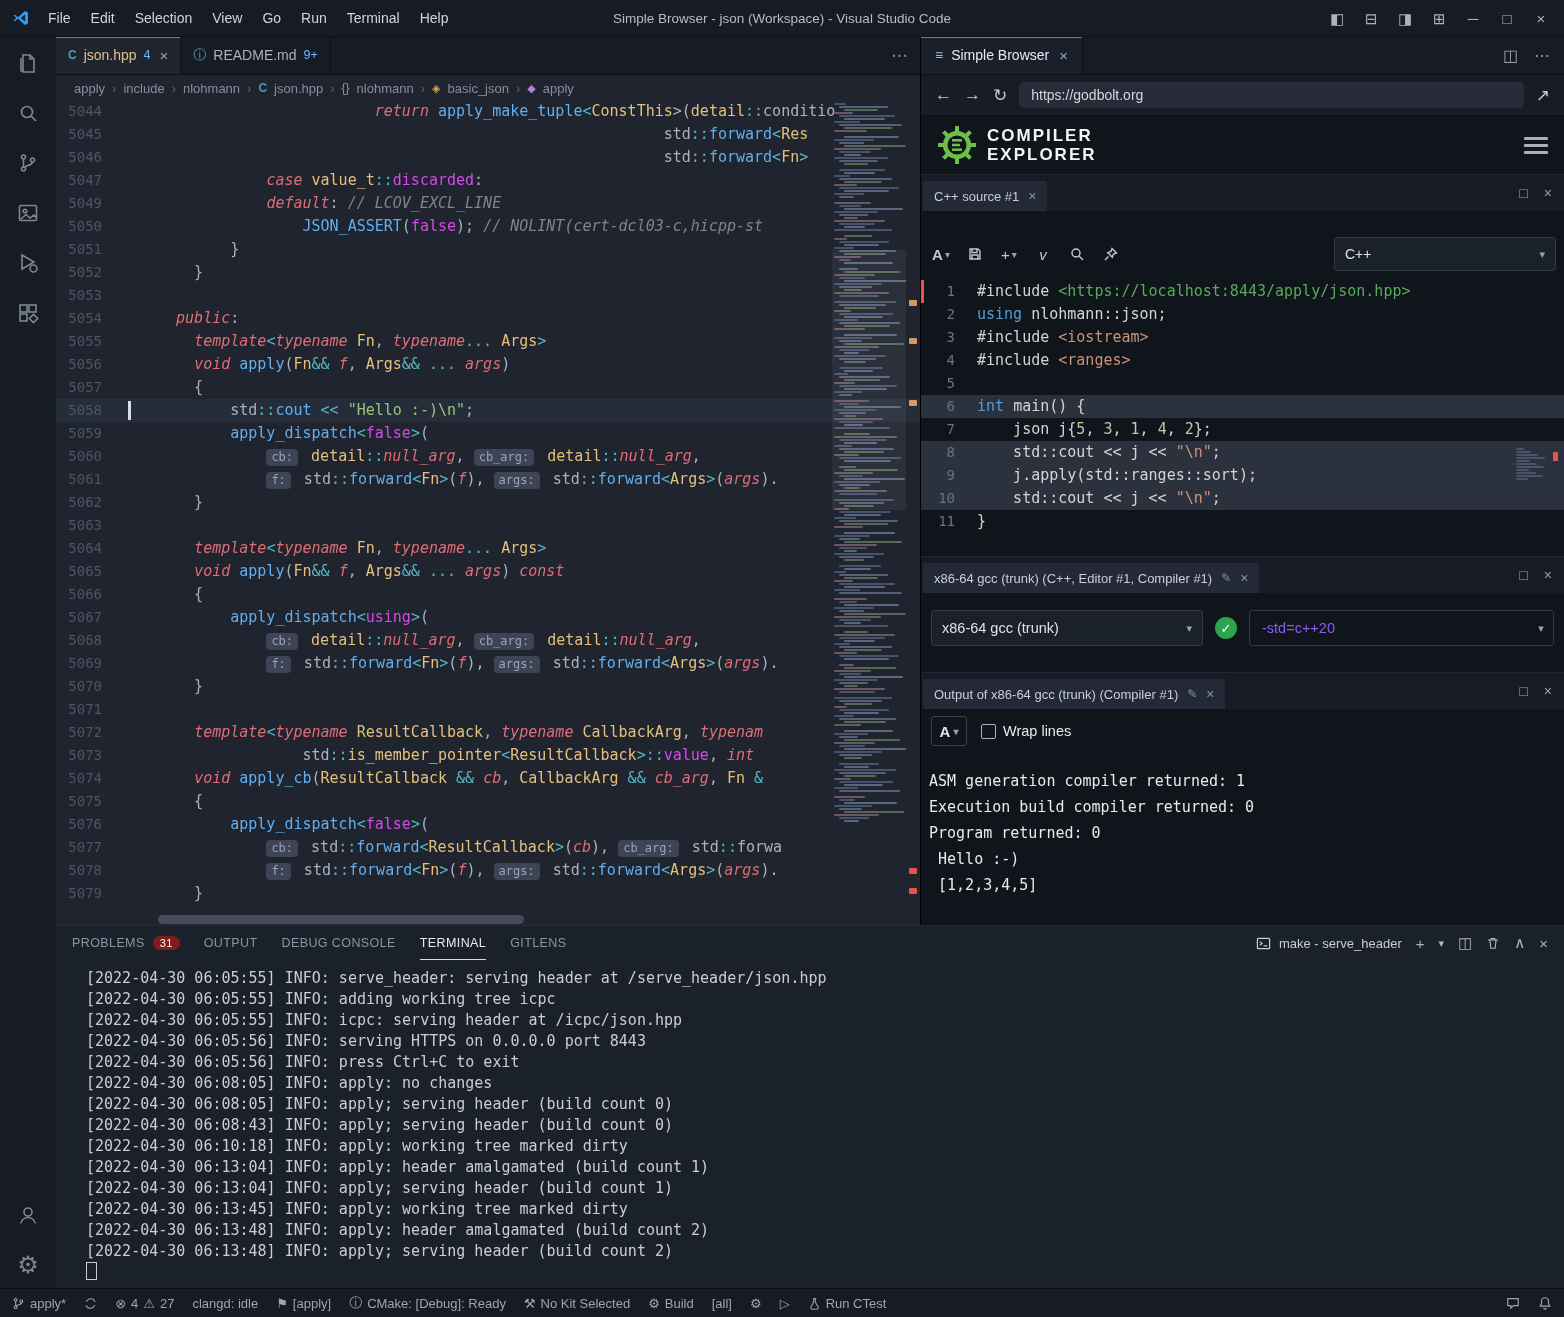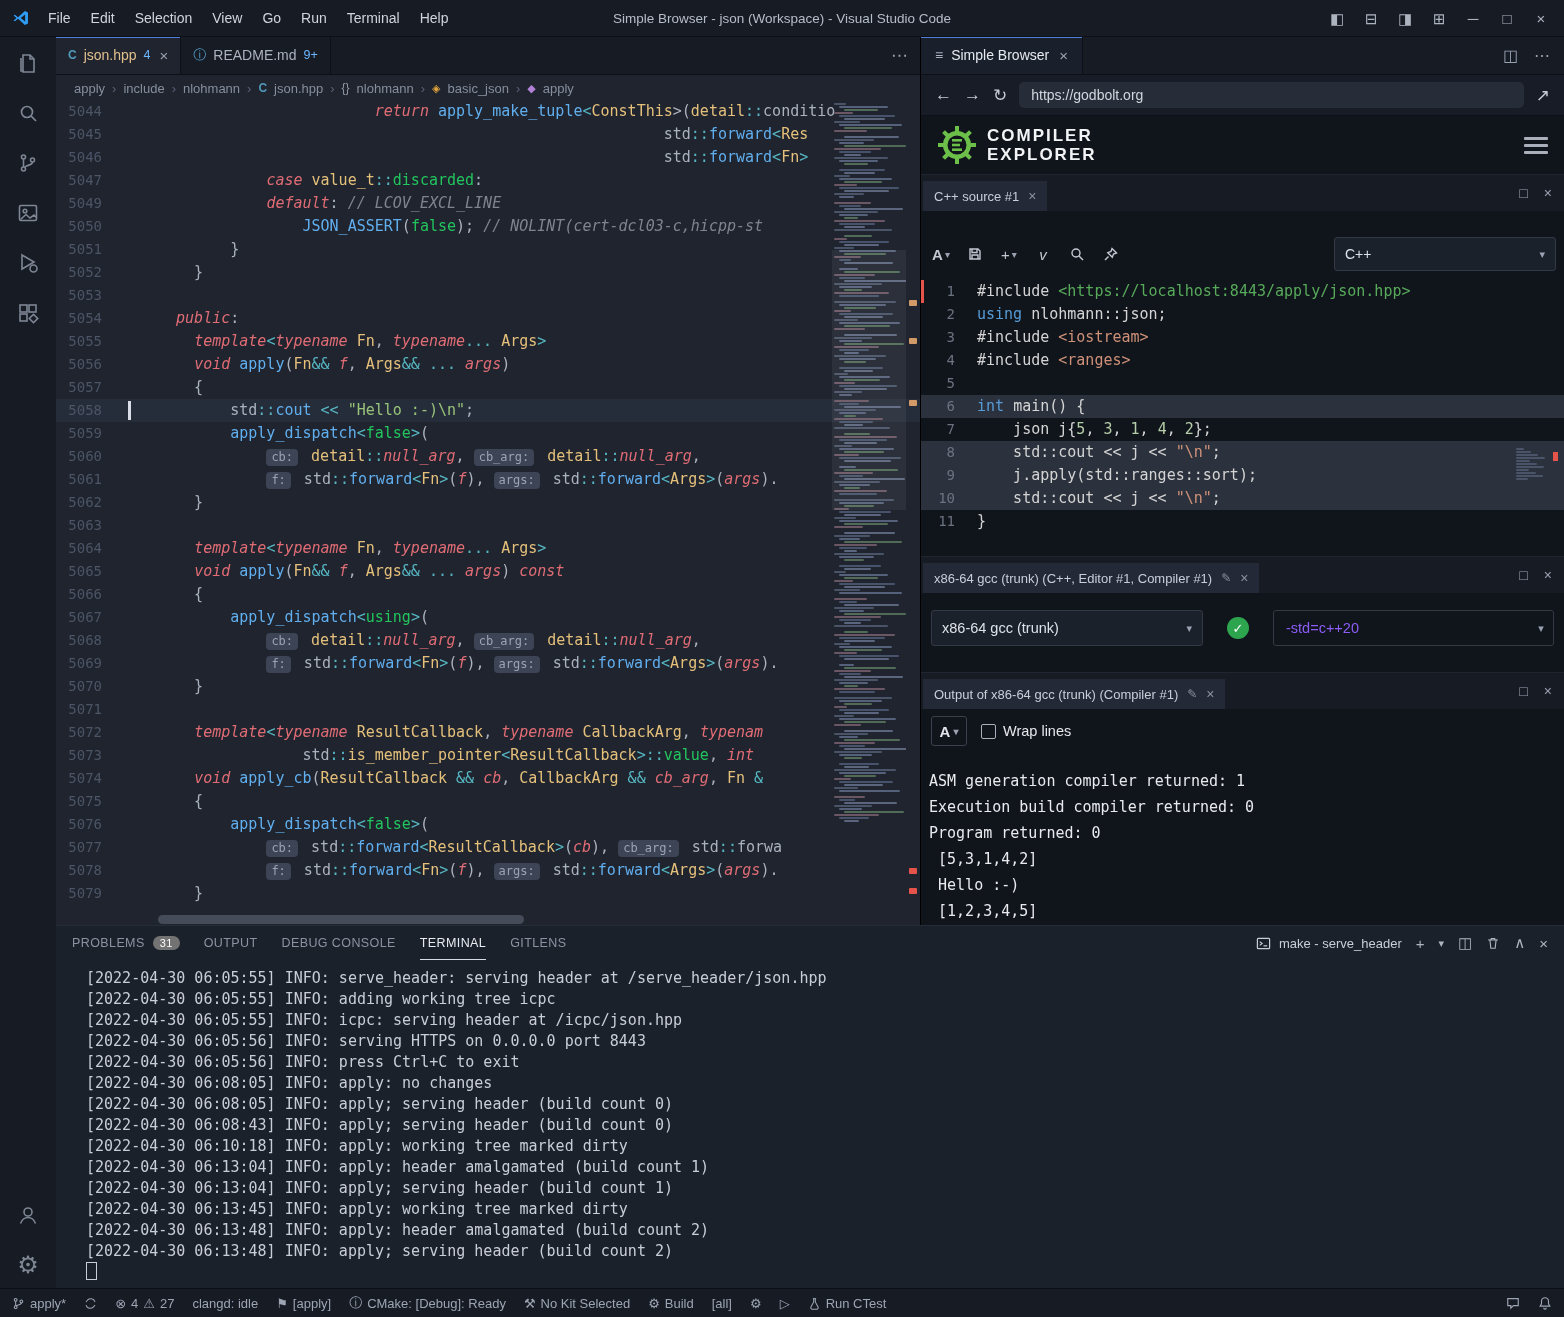--- a/index.html
+++ b/index.html
@@ -46,21 +46,21 @@
 
   .code-area{position:absolute;top:64px;left:0;right:0;bottom:0;overflow:hidden;
              font-family:"DejaVu Sans Mono",monospace;font-size:15px;}
   .crow{height:23px;line-height:23px;white-space:pre;position:relative}
   #edlines .ln{display:inline-block;width:46px;text-align:right;color:#4c5566;margin-right:56px;font-size:14px}
   .crow.cur{background:#262d3a}
   .crow.cur .ln{color:#cfd5e1}
   .gmark{position:absolute;left:72px;top:2px;bottom:2px;width:3px;background:#d8dde8}
 
   .tk-d{color:#abb2bf}.tk-k{color:#e06c75;font-style:italic}.tk-f{color:#61afef}
-  .tk-t{color:#e5c07b}.tk-s{color:#98c379}.tk-n{color:#22c55e}.tk-o{color:#56b6c2}
+  .tk-t{color:#e5c07b}.tk-s{color:#98c379}.tk-n{color:#d946ef}.tk-o{color:#56b6c2}
   .tk-c{color:#7f848e;font-style:italic}.tk-p{color:#e06c75;font-style:italic}
   .tk-h{background:#3d4456;color:#9ba3b5;font-size:12px;border-radius:4px;padding:0 5px;margin-right:4px;
         font-style:normal;display:inline-block;line-height:17px;font-family:"DejaVu Sans Mono",monospace}
 
   .minimap{position:absolute;top:0;right:14px;width:74px;bottom:14px;padding-top:3px;overflow:hidden}
   .mm-bar{height:2px;margin-bottom:1px;border-radius:1px}
   .mm-slider{position:absolute;left:0;right:0;top:150px;height:260px;background:rgba(255,255,255,.06)}
   .oruler{position:absolute;top:0;right:0;width:14px;bottom:0}
   .omark{position:absolute;left:3px;width:8px;height:6px;border-radius:1px}
   .hscroll{position:absolute;left:102px;bottom:1px;width:366px;height:9px;background:rgba(140,150,170,.35);border-radius:5px}
@@ -99,40 +99,40 @@
   #celines .ln{display:inline-block;width:34px;text-align:right;color:#6b7381;margin-right:22px;font-size:14px}
   #celines .crow.hl{background:#2c323d}
   .errbar{position:absolute;left:0;top:0;bottom:0;width:3px;background:#e5534b}
   .tk2-D{color:#d4d4d4}.tk2-K{color:#569cd6}.tk2-S{color:#ce9178}.tk2-N{color:#b5cea8}
   .tk2-L{color:#57ab5a;}
   .ce-mini{position:absolute;top:168px;right:6px;width:42px;height:120px}
   .ce-mini .mm-bar{height:2px;margin-bottom:1px}
   .ce-redmark{position:absolute;right:0;top:4px;width:5px;height:9px;background:#e5534b}
 
   .comp-head{top:440px}
-  .comp-row{position:absolute;top:492px;left:10px;right:10px;height:40px;display:flex;gap:24px;align-items:center}
+  .comp-row{position:absolute;top:492px;left:10px;right:10px;height:40px;display:flex;gap:12px;align-items:center}
   .comp-select{width:250px;height:34px;background:#1b212b;border:1px solid #333a46;border-radius:3px;display:flex;align-items:center;padding:0 10px;font-size:14.5px;color:#dde1e8}
   .okcheck{width:22px;height:22px;border-radius:50%;background:#2da44e;color:#fff;display:flex;align-items:center;justify-content:center;font-size:13px;flex:none}
   .opts-wrap{flex:1;height:34px;background:#10141b;border:1px solid #333a46;border-radius:3px;display:flex;align-items:center}
   .opts{flex:1;background:transparent;border:none;color:#8b5cf6;font-size:14.5px;padding:0 12px;font-family:"Liberation Sans",sans-serif;outline:none}
   .opts-caret{width:24px;text-align:center;color:#9aa2b2;font-size:11px}
 
   .out-head{top:556px}
   .out-toolbar{position:absolute;top:598px;left:10px;height:34px;display:flex;align-items:center;gap:14px}
   .font-btn{border:1px solid #3a414d;border-radius:3px;height:28px;min-width:34px;display:flex;align-items:center;justify-content:center;gap:3px;color:#e2e5ea;font-size:15px;font-weight:bold}
   .wrap-check{display:flex;align-items:center;gap:7px;color:#e6e8ec;font-size:14.5px}
   .checkbox{width:13px;height:13px;border:1.5px solid #aab0bb;border-radius:2px;background:transparent}
   .out-text{position:absolute;top:640px;left:8px;right:8px;bottom:0;padding-top:12px;font-family:"DejaVu Sans Mono",monospace;font-size:15px;line-height:26px;color:#e8eaee;white-space:pre}
 
   
   .panel{position:absolute;top:925px;left:56px;right:0;bottom:29px;background:#1b212b;border-top:1px solid #262c37}
   .panel-head{height:34px;display:flex;align-items:center;padding:0 16px;gap:24px}
   .ptab{font-size:12.5px;letter-spacing:.4px;color:#8b93a3;display:flex;gap:8px;align-items:center;height:100%;box-sizing:border-box}
   .ptab.active{color:#e8ebf0;border-bottom:1px solid #d8dce3}
-  .pbadge{background:#737373;color:#fff;font-size:11px;border-radius:9px;padding:1px 7px}
+  .pbadge{background:#7f1d1d;color:#fff;font-size:11px;border-radius:9px;padding:1px 7px}
   .panel-right{margin-left:auto;display:flex;align-items:center;gap:14px;color:#aeb4c0;font-size:15px}
   .term-label{display:flex;gap:8px;align-items:center;font-size:13px;color:#c8cdd7}
   .panel-body{position:absolute;top:34px;left:0;right:0;bottom:0;overflow:hidden;padding:8px 0 0 30px;
               font-family:"DejaVu Sans Mono",monospace;font-size:15px;line-height:21px;color:#c9cdd6;white-space:pre}
   .term-cursor{display:inline-block;width:9px;height:16px;border:1px solid #c9cdd6;vertical-align:-3px}
 
   
   .statusbar{position:absolute;left:0;right:0;bottom:0;height:29px;background:#161b24;border-top:1px solid #0c0f15;
              display:flex;align-items:center;font-size:13px;color:#9da5b4;padding:0 12px;gap:18px;box-sizing:border-box}
   .sb-item{display:flex;align-items:center;gap:5px;white-space:nowrap}
@@ -724,21 +724,21 @@
       <div class="out-toolbar">
         <span class="font-btn">
             <span>A</span>
             <span class="tool-caret">▾</span>
           </span>
         <span class="wrap-check">
           <span class="checkbox"></span>
           <span>Wrap lines</span>
         </span>
       </div>
-      <div class="out-text" id="outlines"><div>ASM generation compiler returned: 1</div><div>Execution build compiler returned: 0</div><div>Program returned: 0</div><div> [5,3,1,4,2]</div><div> Hello :-)</div><div> [1,2,3,4,5]</div></div>
+      <div class="out-text" id="outlines"><div>ASM generation compiler returned: 1</div><div>Execution build compiler returned: 0</div><div>Program returned: 0</div><div> Hello :-)</div><div> [1,2,3,4,5]</div></div>
     </div>
   </div>
 
   <div class="panel">
     <div class="panel-head">
       <span id="ptabs" style="display:flex;gap:24px;height:100%;align-items:center">
           <span class="ptab">
             <span>PROBLEMS</span>
             <span class="pbadge">31</span>
           </span>

